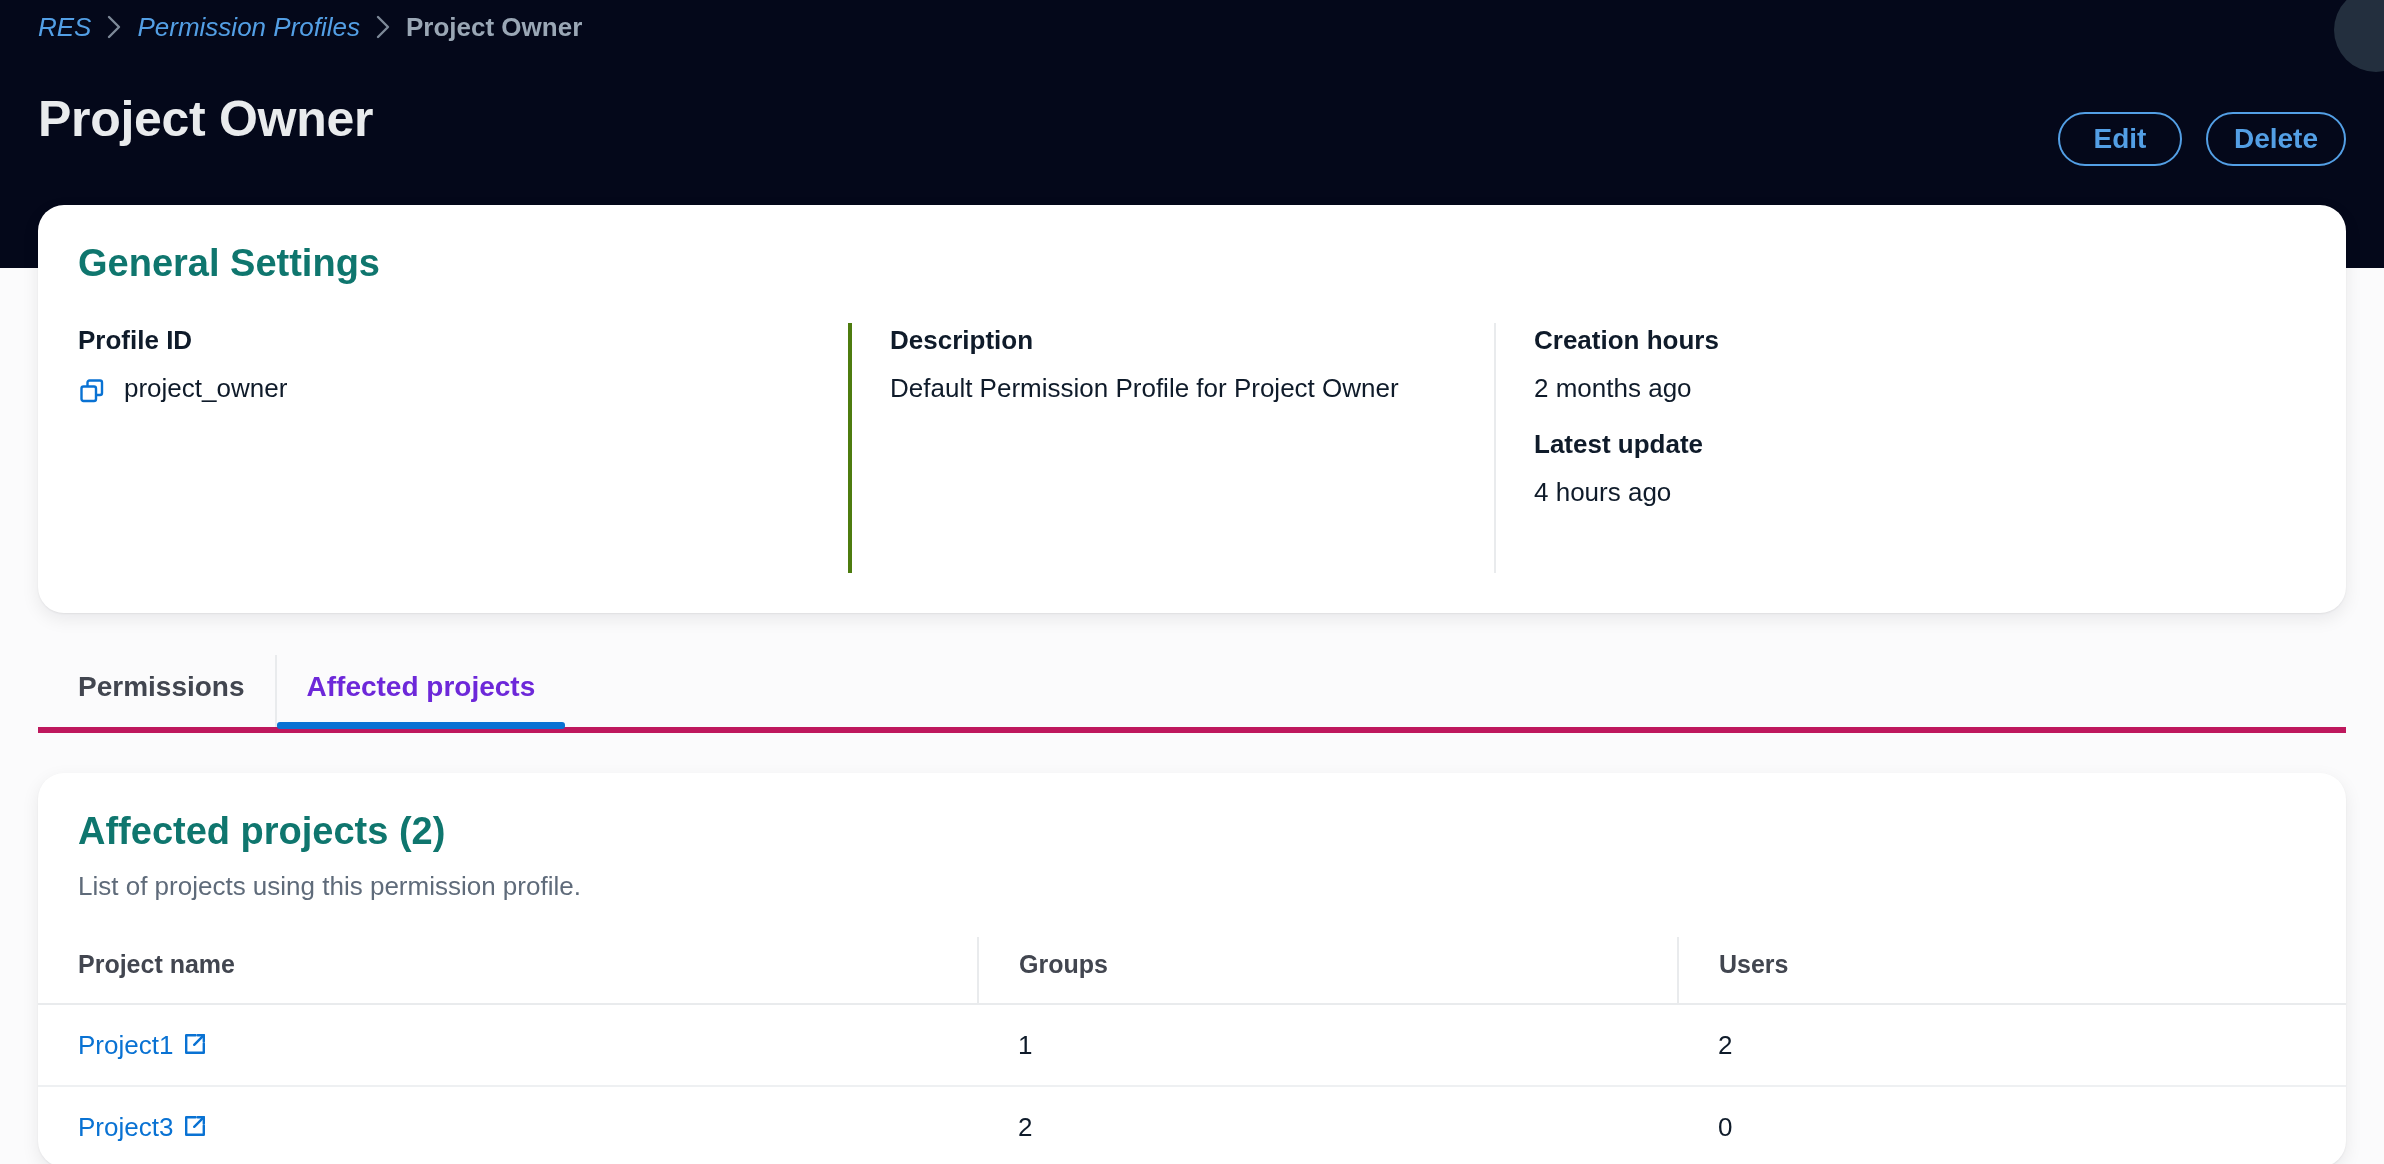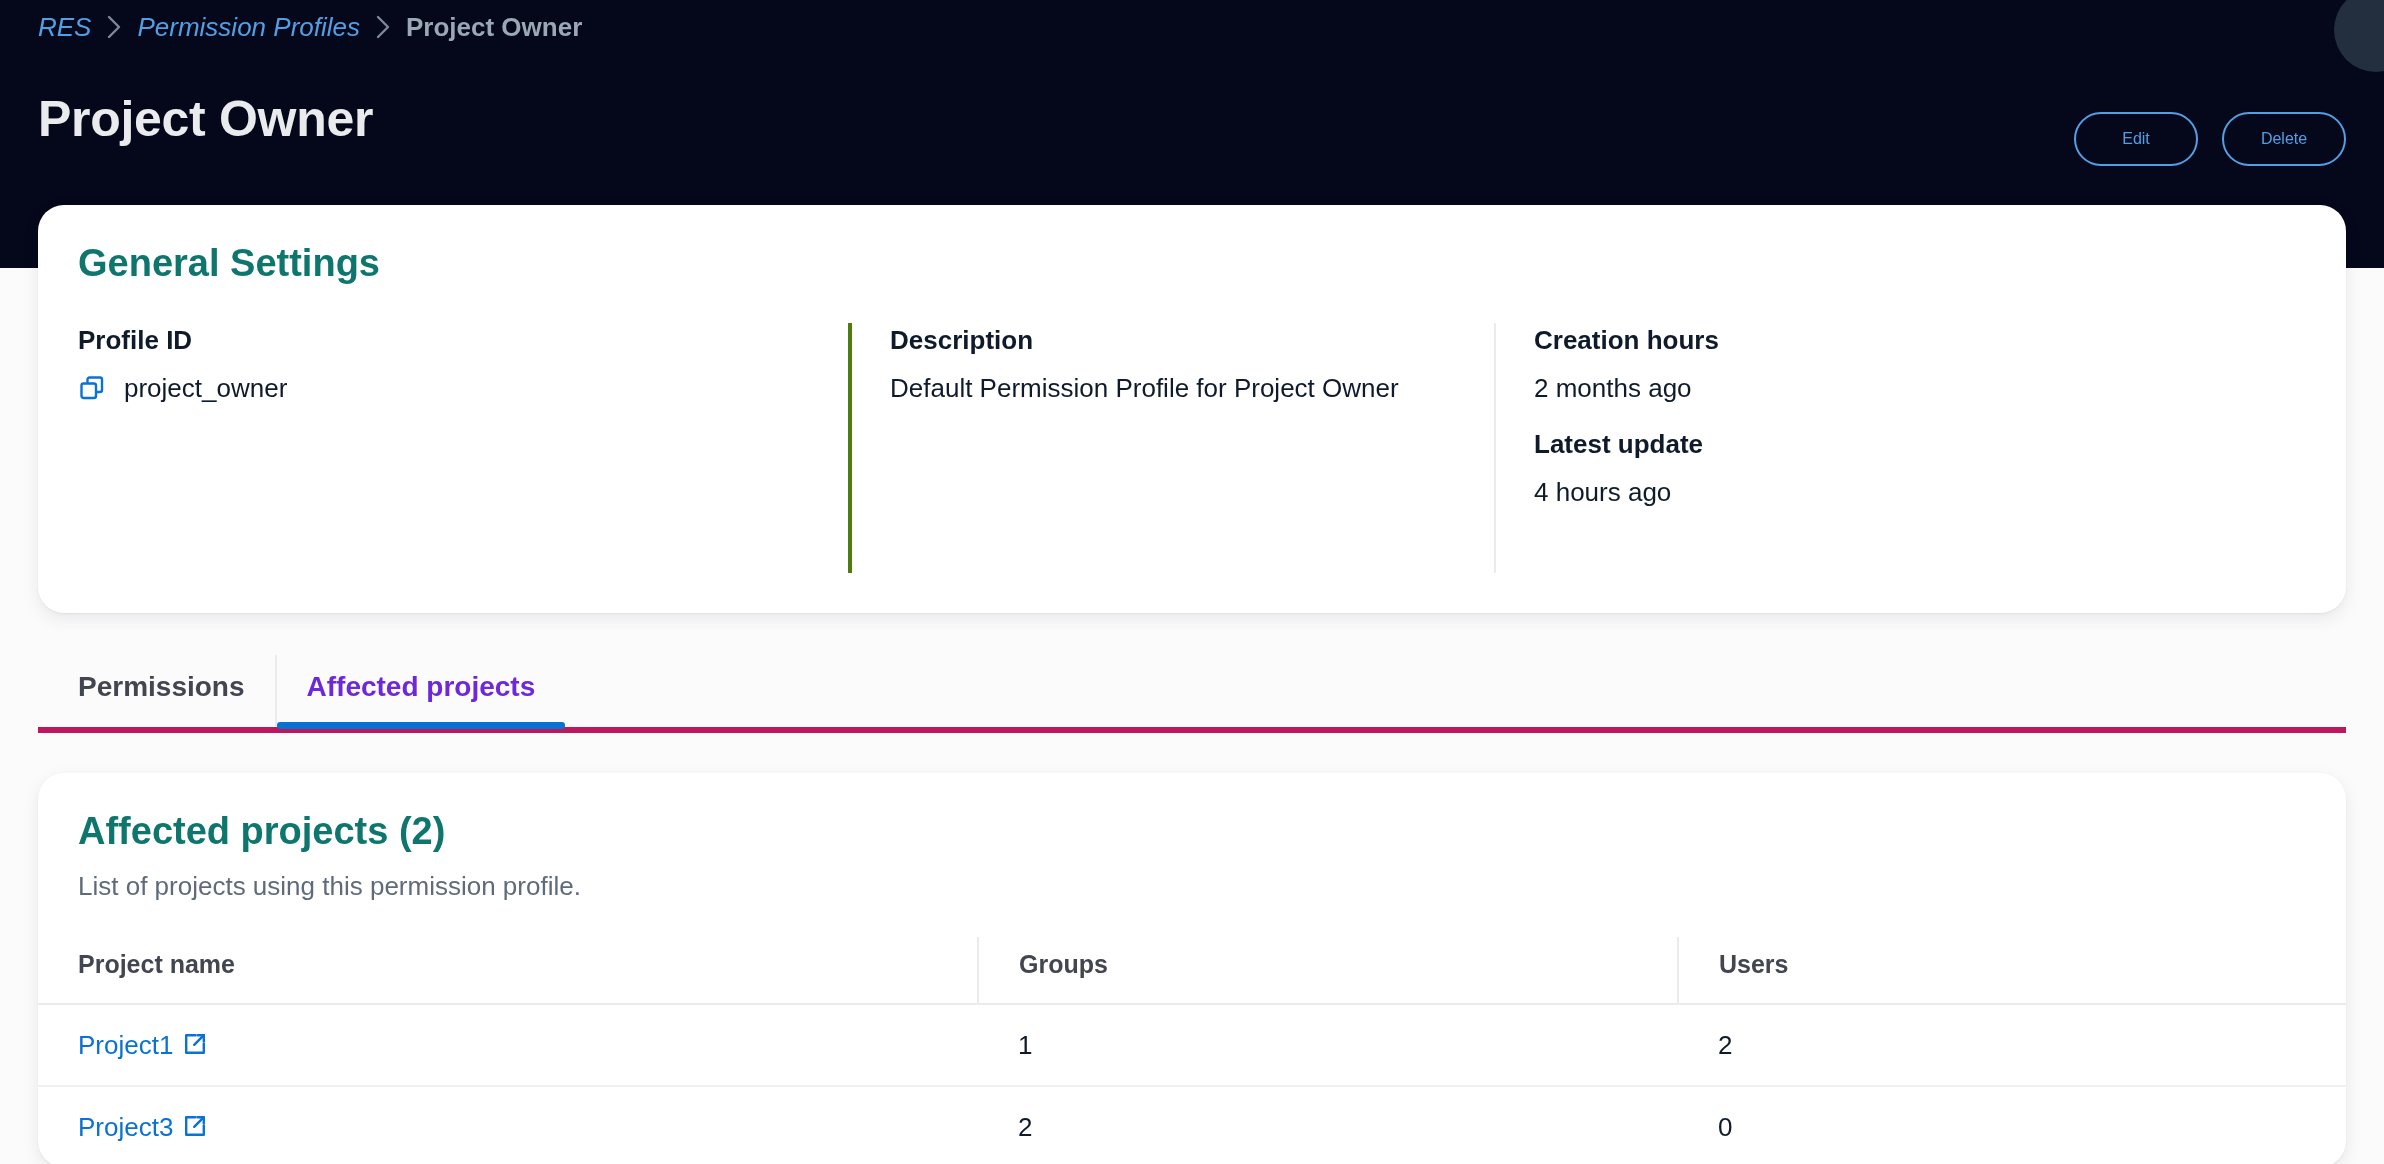--- a/index.html
+++ b/index.html
@@ -93,22 +93,22 @@
   }
   .btn-outline {
     min-width: 124px;
     height: 54px;
     padding: 0 26px;
     border: 2px solid #539fe5;
     border-radius: 28px;
     background: transparent;
     color: #539fe5;
     font-family: "Liberation Sans", sans-serif;
-    font-size: 16px;
-    font-weight: 400;
+    font-size: 28px;
+    font-weight: 700;
     cursor: pointer;
     display: inline-flex;
     align-items: center;
     justify-content: center;
     margin-top: 40px;
   }
 
   
   .content {
     position: absolute;
@@ -156,21 +156,21 @@
     font-size: 26px;
     line-height: 34px;
     font-weight: 400;
     color: #0f1b2a;
     margin-top: 14px;
   }
   .field-block + .field-block { margin-top: 22px; }
 
   .id-row {
     display: flex;
-    align-items: center;
+    align-items: flex-end;
     gap: 18px;
     margin-top: 14px;
   }
   .copy-icon {
     width: 28px;
     height: 28px;
     flex: 0 0 28px;
     cursor: pointer;
     display: inline-flex;
     align-items: center;

